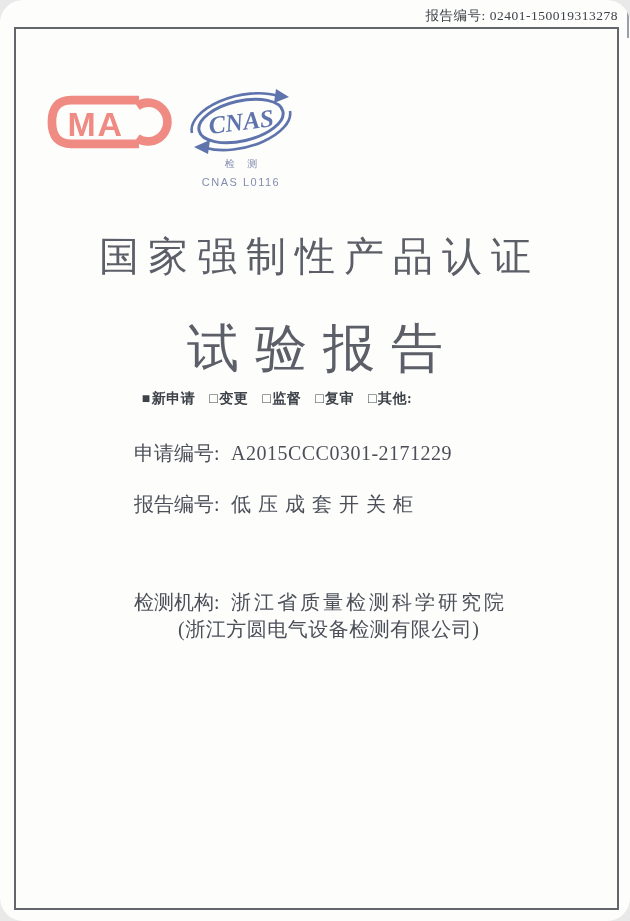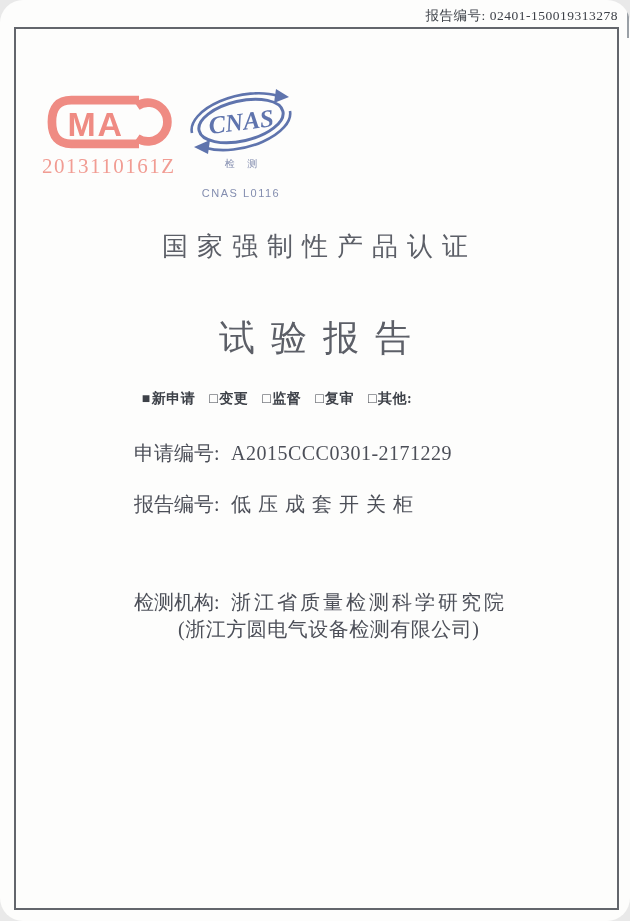--- a/index.html
+++ b/index.html
@@ -19,29 +19,29 @@
   .scan-edge{position:absolute;right:1px;top:0;width:2px;height:38px;background:#9aa0a6;}
   
   .cma{position:absolute;left:42px;top:92px;width:136px;text-align:left;}
   .cma-num{
     margin-top:-2px;font-size:21px;letter-spacing:1.5px;color:#f19c93;
     font-family:"Liberation Serif","DejaVu Serif",serif;
   }
   
   .cnas{position:absolute;left:186px;top:84px;width:110px;text-align:center;color:#838daf;}
   .cnas-caption{font-size:10px;letter-spacing:5px;margin-top:-3px;text-indent:5px;}
-  .cnas-code{font-size:11px;letter-spacing:1.5px;margin-top:16px;font-family:"Liberation Sans","DejaVu Sans",sans-serif;}
+  .cnas-code{font-size:11px;letter-spacing:1.5px;margin-top:5px;font-family:"Liberation Sans","DejaVu Sans",sans-serif;}
   
   .title{
     position:absolute;left:14px;top:229px;width:602px;text-align:center;
-    font-size:26px;letter-spacing:9px;text-indent:9px;color:#5c5f67;font-weight:500;
+    font-size:40px;letter-spacing:9px;text-indent:9px;color:#5c5f67;font-weight:500;
   }
   .subtitle{
     position:absolute;left:14px;top:314px;width:602px;text-align:center;
-    font-size:36px;letter-spacing:16px;text-indent:16px;color:#5c5f67;font-weight:500;
+    font-size:52px;letter-spacing:16px;text-indent:16px;color:#5c5f67;font-weight:500;
   }
   
   .apply-row{
     position:absolute;left:-24px;top:390px;width:602px;text-align:center;
     font-size:14px;font-weight:bold;color:#3d4148;letter-spacing:.5px;
   }
   .apply-item{display:inline-block;margin:0 5px;}
   .apply-item .box{margin-right:1px;}
   
   .field{position:absolute;left:134px;font-size:20px;color:#4c4f58;}
@@ -66,21 +66,20 @@
 
   <div class="scan-edge"></div>
   <div class="frame"></div>
 
   <div class="cma">
     <svg width="136" height="60" viewBox="0 0 136 62">
       <path d="M 98 8.5 H 28 Q 8 8.5 8 31 Q 8 53.5 28 53.5 H 98" stroke="#ef8b83" stroke-width="9" fill="none"></path>
       <path d="M 96 14.5 A 20 20 0 1 1 96 47.5" stroke="#ef8b83" stroke-width="9" fill="none"></path>
       <text x="24" y="45" font-size="35" font-weight="bold" fill="#ef8b83" font-family="Liberation Sans, DejaVu Sans, sans-serif" letter-spacing="2">MA</text>
     </svg>
-    <div class="cma-num">2013110161Z</div>
   </div>
 
   <div class="cnas">
     <svg width="110" height="72" viewBox="0 0 110 72">
       <ellipse cx="55" cy="37" rx="43" ry="20" transform="rotate(-13 55 37)" stroke="#5f74ad" stroke-width="3" fill="none"></ellipse>
       <path d="M 6 49 A 52 26 -13 0 1 92 12" stroke="#5f74ad" stroke-width="2.6" fill="none"></path>
       <polygon points="90,5 103,13 88,19" fill="#5f74ad"></polygon>
       <path d="M 104 27 A 52 26 -13 0 1 20 64" stroke="#5f74ad" stroke-width="2.6" fill="none"></path>
       <polygon points="22,70 8,63 24,56" fill="#5f74ad"></polygon>
       <text x="55" y="46" text-anchor="middle" font-size="25" font-weight="bold" font-style="italic" fill="#5f74ad" font-family="Liberation Serif, DejaVu Serif, serif" transform="rotate(-7 55 37)">CNAS</text>

